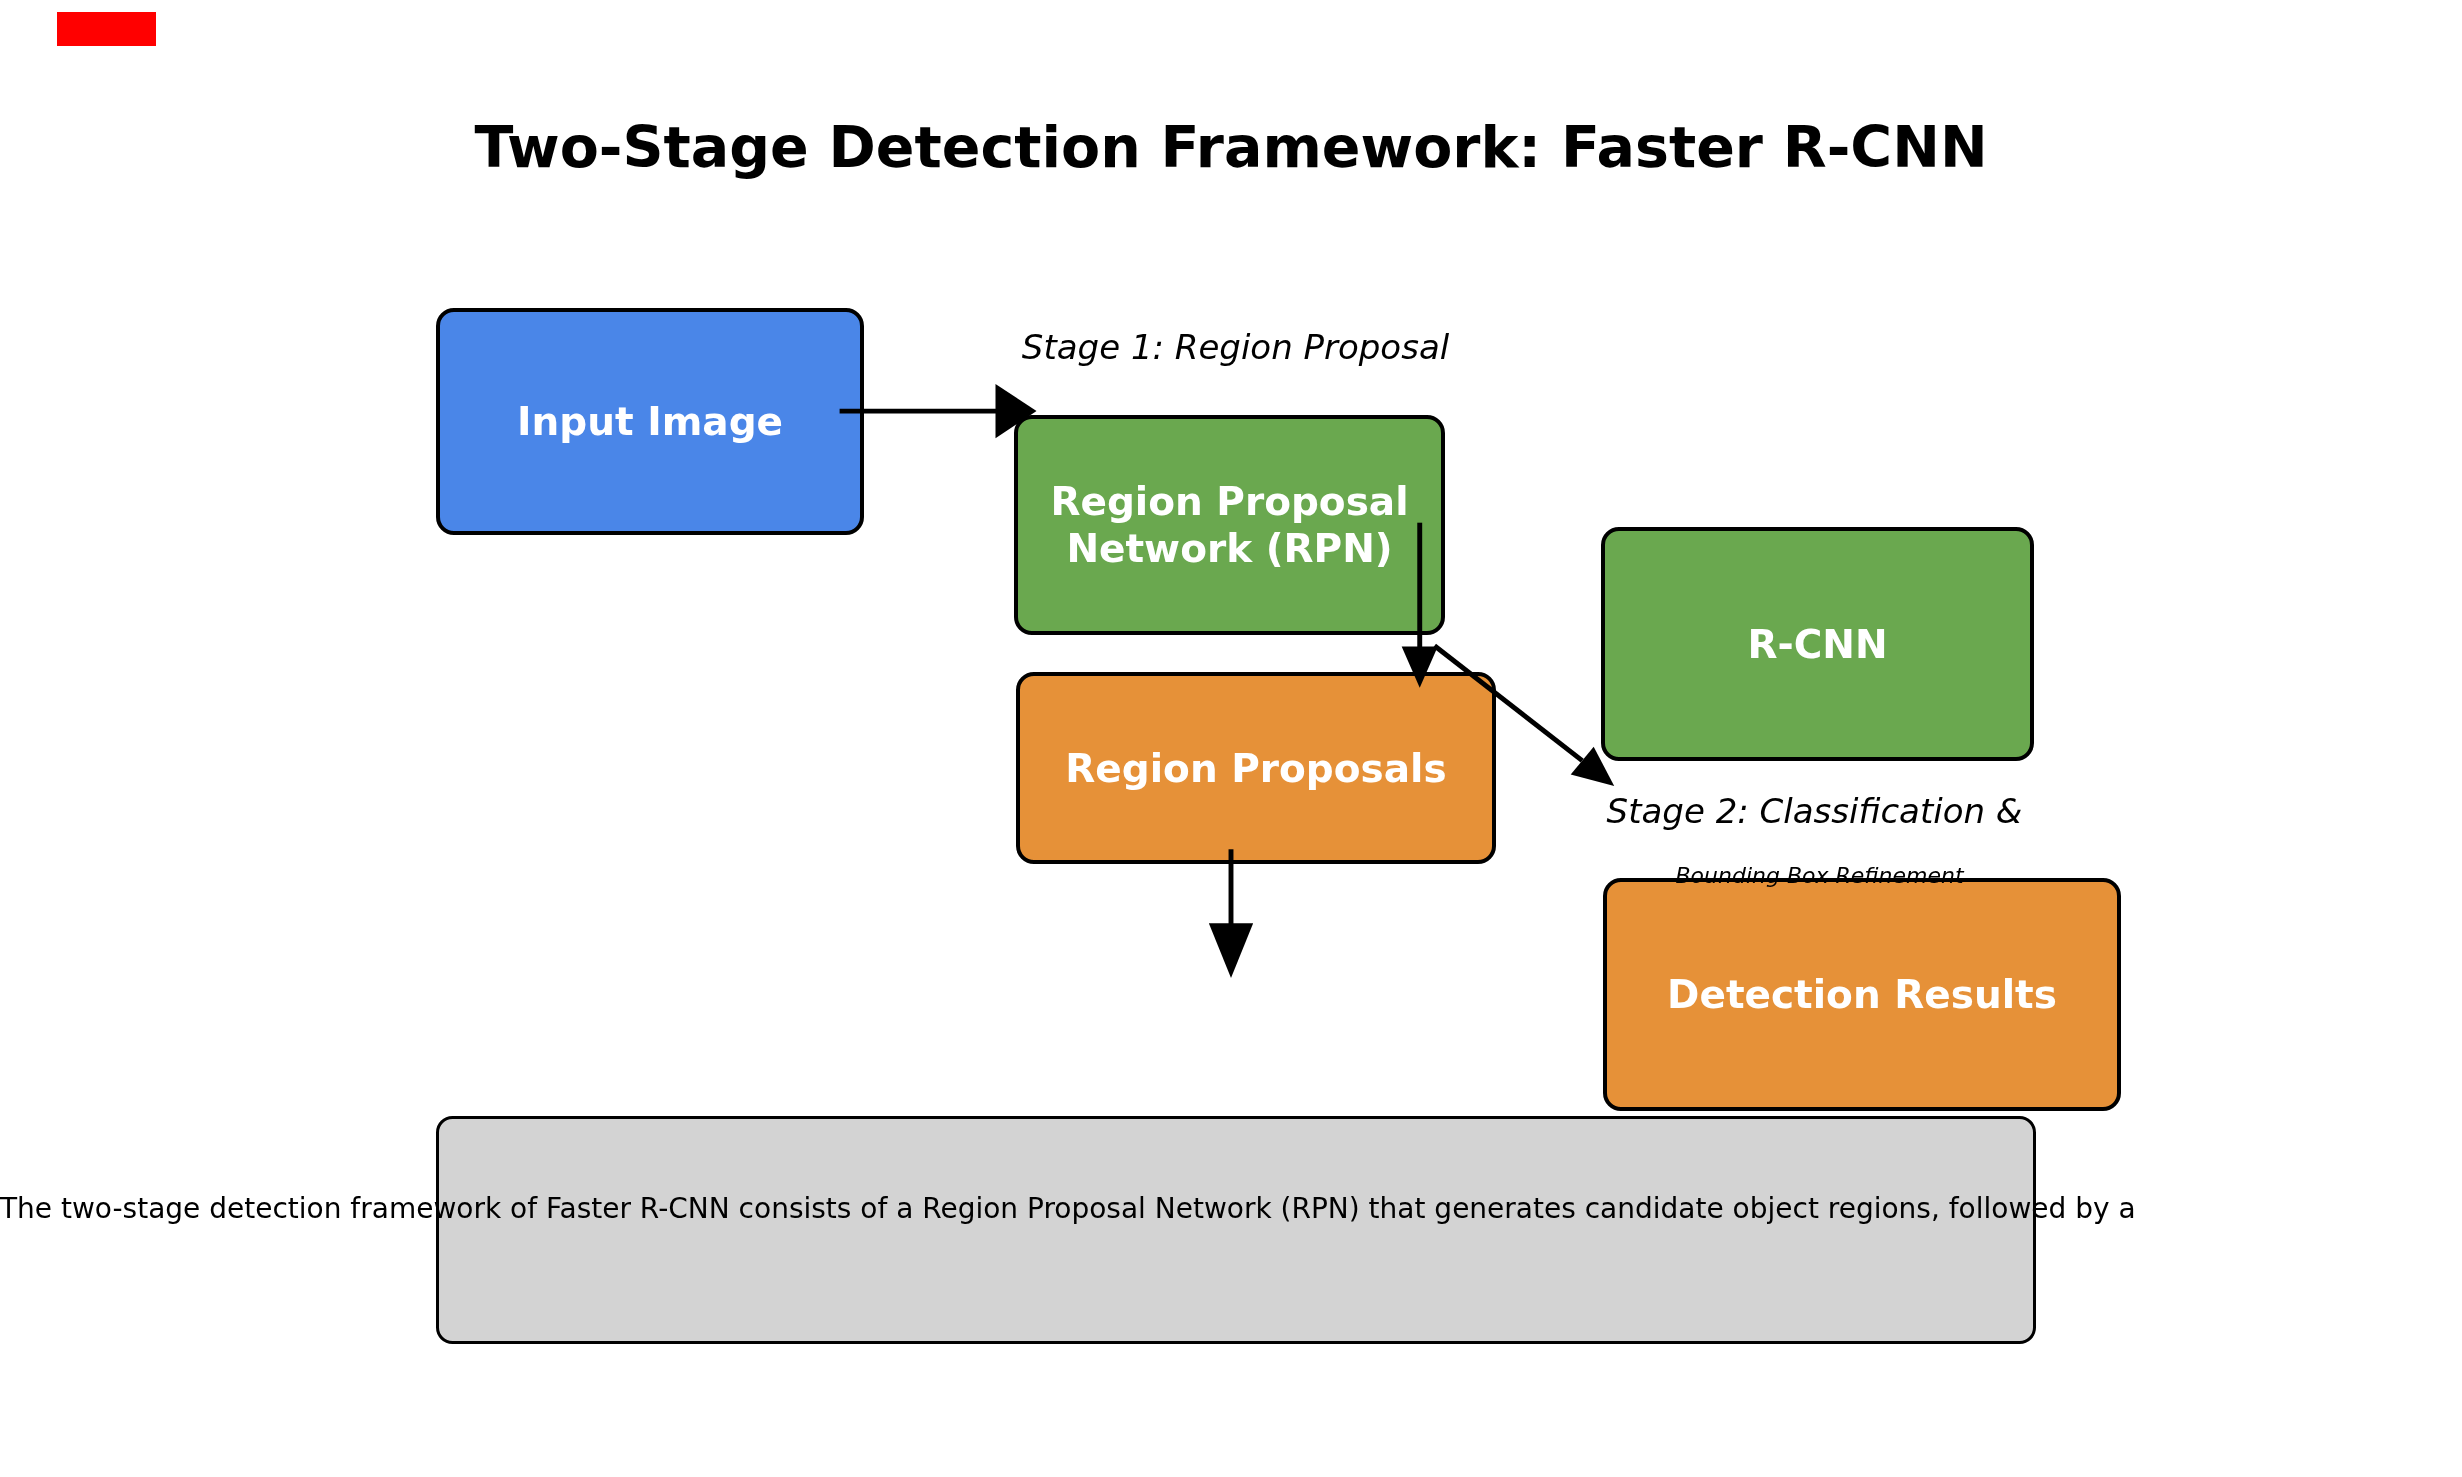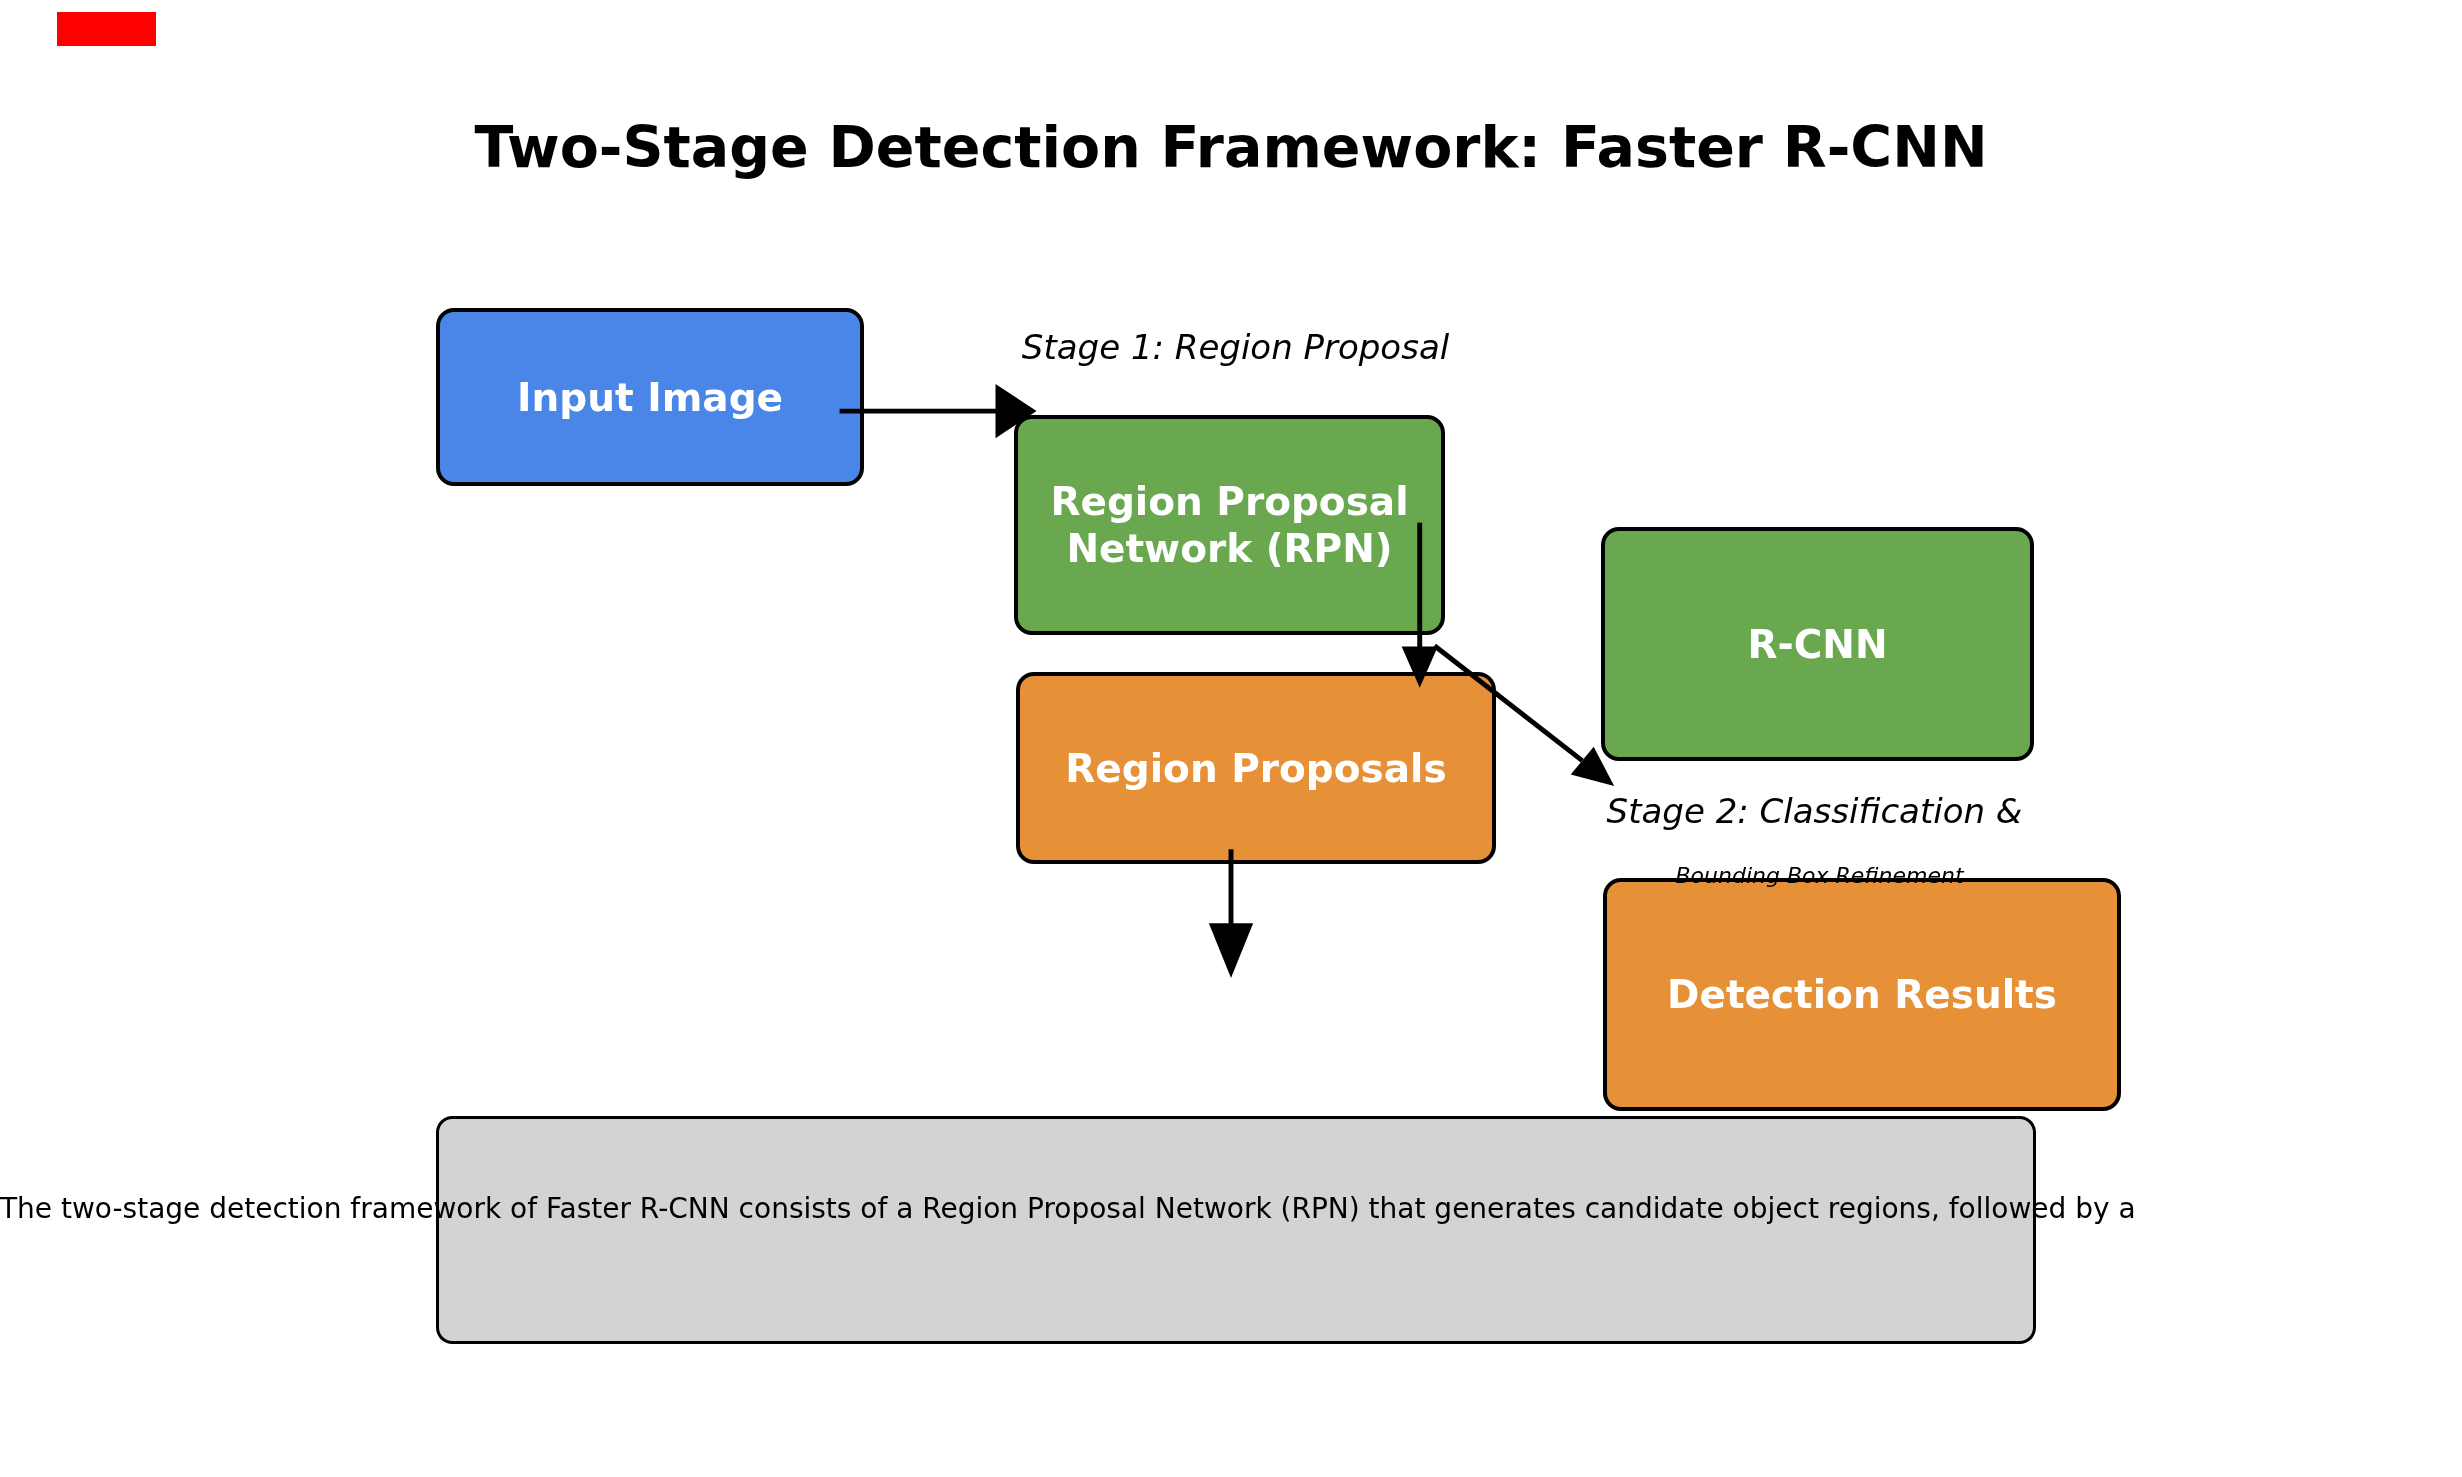--- a/index.html
+++ b/index.html
@@ -47,21 +47,21 @@
     color: var(--text-white, #fff);
     font-weight: bold;
     font-size: 39px;
     line-height: 47px;
     z-index: 2;
   }
   .node-blue   { background: var(--box-blue,   #4a86e8); }
   .node-green  { background: var(--box-green,  #6aa84f); }
   .node-orange { background: var(--box-orange, #e69138); }
 
-  #node-input     { left: 436px;  top: 308px;  width: 428px;  height: 178px; }
+  #node-input     { left: 436px;  top: 308px;  width: 428px;  height: 227px; }
   #node-rpn       { left: 1014px; top: 415px;  width: 431px;  height: 220px; }
   #node-proposals { left: 1016px; top: 672px;  width: 480px;  height: 192px; }
   #node-rcnn      { left: 1601px; top: 527px;  width: 433px;  height: 234px; }
   #node-detection { left: 1603px; top: 878px; width: 518px;  height: 233px; }
 
   .caption-box {
     left: 436px; top: 1116px; width: 1600px; height: 228px;
     box-sizing: border-box;
     background: var(--caption-gray, #d3d3d3);
     border: 3.3px solid var(--border-black, #000);

